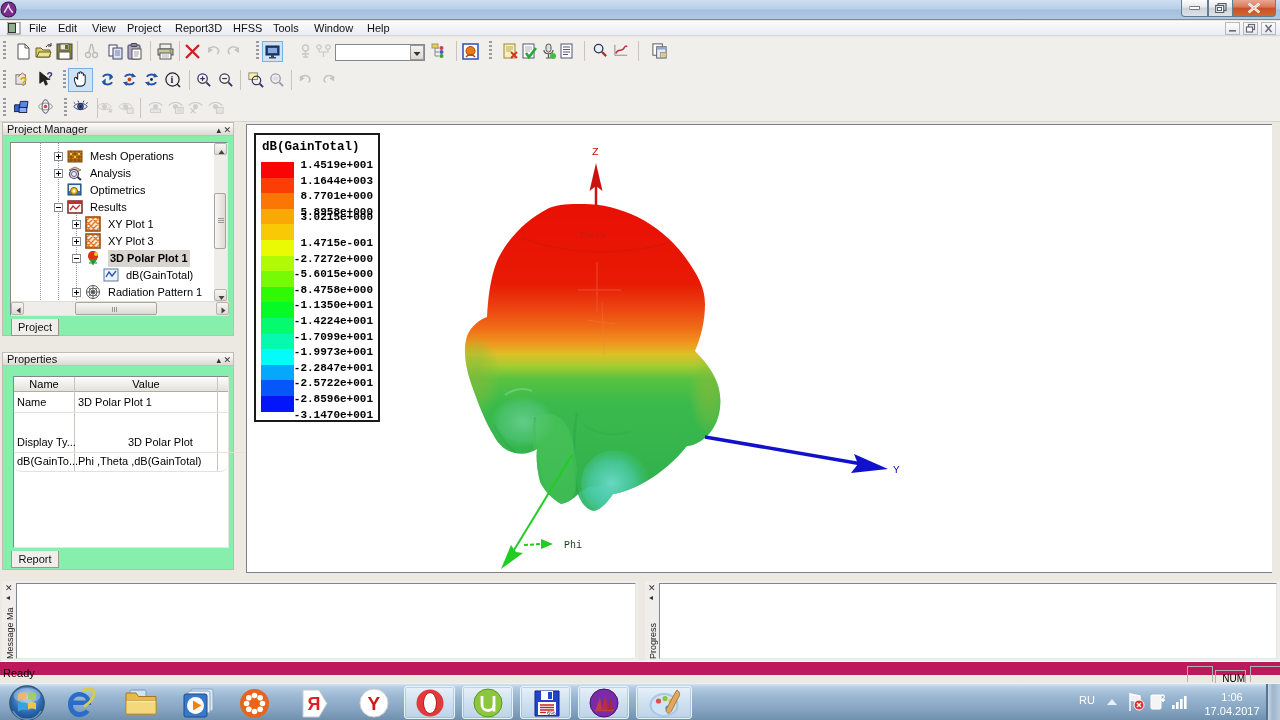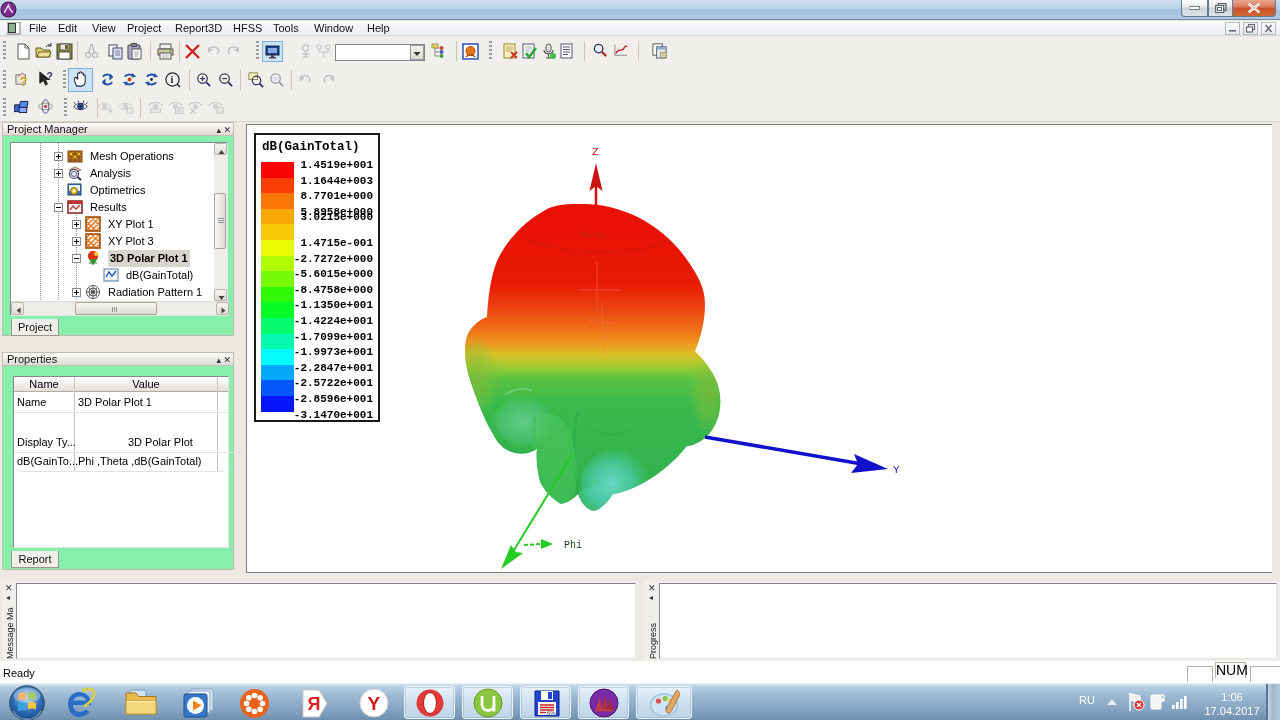--- a/index.html
+++ b/index.html
@@ -66,21 +66,21 @@
 #mainview { position:absolute; left:246px; top:124px; width:1026px; height:449px; background:#fff; border:1px solid #7e8288; border-right:none; }
 #legend { position:absolute; left:7px; top:8px; width:126px; height:289px; background:#fff; border:2px solid #1a1a1a; font-family:"Liberation Mono", monospace; }
 #legend .ltitle { position:absolute; left:6px; top:5px; font-size:12.5px; font-weight:bold; letter-spacing:0px; color:#000; }
 .lseg { position:absolute; left:5px; width:33px; height:15.6px; }
 .lval { position:absolute; right:5px; text-align:right; font-size:11px; line-height:11.5px; font-weight:bold; color:#000; white-space:nowrap; }
 
 
 .vtext { position:absolute; writing-mode:vertical-rl; transform:rotate(180deg); font-size:9px; color:#222; letter-spacing:0px; }
 
 
-#statusbar { position:absolute; left:0; top:661px; width:1280px; height:24px; background:#ffffff; border-top:1px solid #fff; font-size:11px; color:#000; }
+#statusbar { position:absolute; left:0; top:661px; width:1280px; height:14px; background:#be185d; border-top:1px solid #fff; font-size:11px; color:#000; }
 
 
 #taskbar { position:absolute; left:0; top:683px; width:1280px; height:37px;
   background:linear-gradient(#d2e2f0 0%, #b4cce2 10%, #9ab7d2 35%, #86a5c2 70%, #6f90ae 100%); border-top:1px solid #e8f1f8; }
 .tkbtn { position:absolute; top:2px; width:51px; height:33px; border:1px solid #ebf3fa; border-radius:3px;
   background:linear-gradient(#e8f1fa 0%, #d3e4f2 40%, #bdd3e7 100%); box-shadow:inset 0 0 0 1px rgba(120,150,180,.35); }
 .tray { position:absolute; color:#fff; font-size:11px; }
 </style>
 </head>
 <body>
@@ -651,21 +651,21 @@
   <div id="progdock" style="position:absolute;left:645px;top:581px;width:635px;height:80px;background:#f0eeea;">
     <span style="position:absolute;left:3px;top:2px;font-size:9px;color:#333;">✕</span>
     <span style="position:absolute;left:4px;top:12px;font-size:8px;color:#333;">◂</span>
     <div class="vtext" style="left:2.5px;top:26px;height:52px;">Progress</div>
     <div class="sunken" style="left:14px;top:2px;width:618px;height:76px;"></div>
   </div>
 
   <div id="statusbar">
       <span style="position:absolute;left:3px;top:5px;">Ready</span>
     <span style="position:absolute;left:1187px;top:4px;width:26px;height:16px;border:1px solid #b5b1aa;border-bottom:none;"></span>
-    <span style="position:absolute;left:1215px;top:0;width:31px;height:16px;border:1px solid #b5b1aa;border-bottom:none;font-size:14px;text-align:center;line-height:15px;">NUM</span>
+    <span style="position:absolute;left:1215px;top:8px;width:31px;height:16px;border:1px solid #b5b1aa;border-bottom:none;font-size:10px;text-align:right;line-height:15px;">NUM</span>
     <span style="position:absolute;left:1250px;top:4px;width:30px;height:16px;border:1px solid #b5b1aa;border-bottom:none;border-right:none;"></span>
   </div>
 
   <div id="taskbar">
 
     <svg style="position:absolute;left:8px;top:1px;" width="38" height="36" viewBox="0 0 38 36">
       <defs>
           <radialGradient id="orb" cx="0.5" cy="0.35" r="0.75">
             <stop offset="0" stop-color="#9cc8ee"></stop>
             <stop offset="0.55" stop-color="#2d6cb4"></stop>

